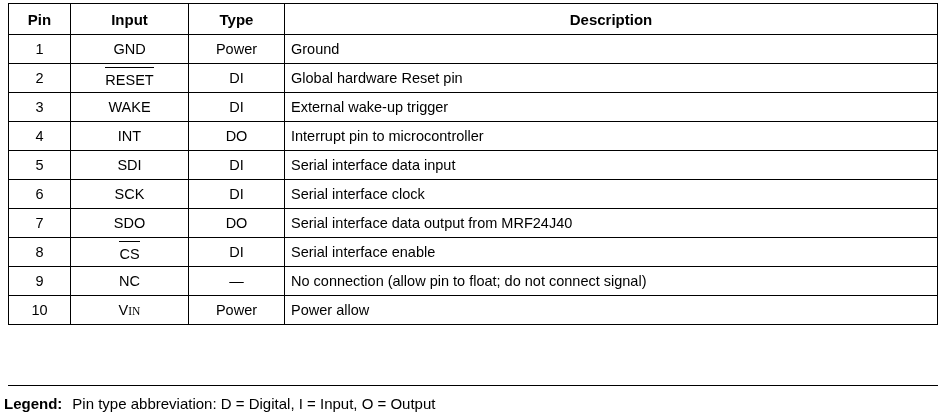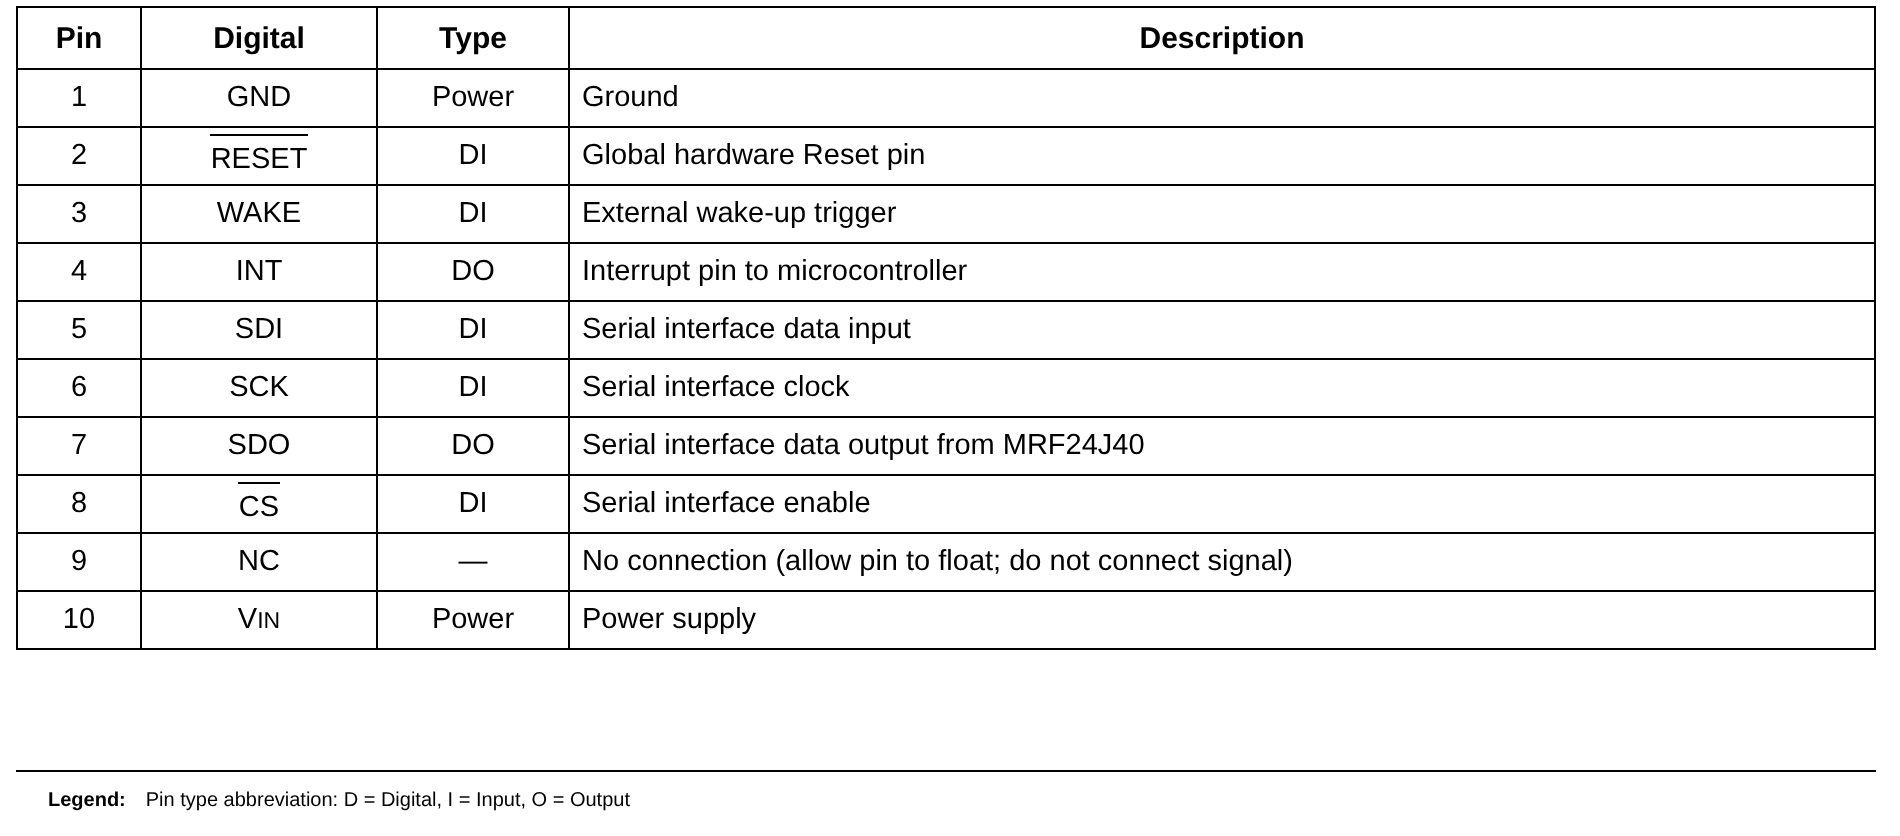--- a/index.html
+++ b/index.html
@@ -57,34 +57,35 @@
   }
   .overbar {
     border-top: 1.4px solid #000000;
     padding-top: 4px;
     display: inline-block;
     line-height: 1.15;
   }
   .smallcaps-sub {
     font-size: 11.5px;
     vertical-align: baseline;
+    font-family: Liberation Serif, serif;
   }
   .legend-rule {
     position: absolute;
     left: 8px;
     top: 382px;
     width: 930px;
     height: 0;
     border-top: 1px solid #000000;
   }
   .legend {
     position: absolute;
-    left: 24px;
+    left: 4px;
     top: 392px;
-    font-size: 10px;
+    font-size: 15px;
     white-space: nowrap;
   }
   .legend .legend-label {
     font-weight: bold;
     margin-right: 10px;
   }
 </style>
 </head>
 <body>
 
@@ -93,21 +94,21 @@
   <table class="pin-table">
     <colgroup>
       <col class="c-pin">
       <col class="c-symbol">
       <col class="c-type">
       <col class="c-desc">
     </colgroup>
     <thead>
       <tr>
         <th>Pin</th>
-        <th>Digital</th>
+        <th>Input</th>
         <th>Type</th>
         <th>Description</th>
       </tr>
     </thead>
     <tbody id="table-body">
         <tr>
           <td class="pin-cell">1</td>
           <td class="symbol-cell">GND</td>
           <td class="type-cell">Power</td>
           <td class="desc-cell">Ground</td>
@@ -157,21 +158,21 @@
         <tr>
           <td class="pin-cell">9</td>
           <td class="symbol-cell">NC</td>
           <td class="type-cell">—</td>
           <td class="desc-cell">No connection (allow pin to float; do not connect signal)</td>
         </tr>
         <tr>
           <td class="pin-cell">10</td>
           <td class="symbol-cell"><span>V</span><span class="smallcaps-sub">IN</span></td>
           <td class="type-cell">Power</td>
-          <td class="desc-cell">Power supply</td>
+          <td class="desc-cell">Power allow</td>
         </tr>
       </tbody>
   </table>
 
   <div class="legend-rule"></div>
 
   <div class="legend">
     <span class="legend-label">Legend:</span><span class="legend-text">Pin type abbreviation: D = Digital, I = Input, O = Output</span>
   </div>
 

